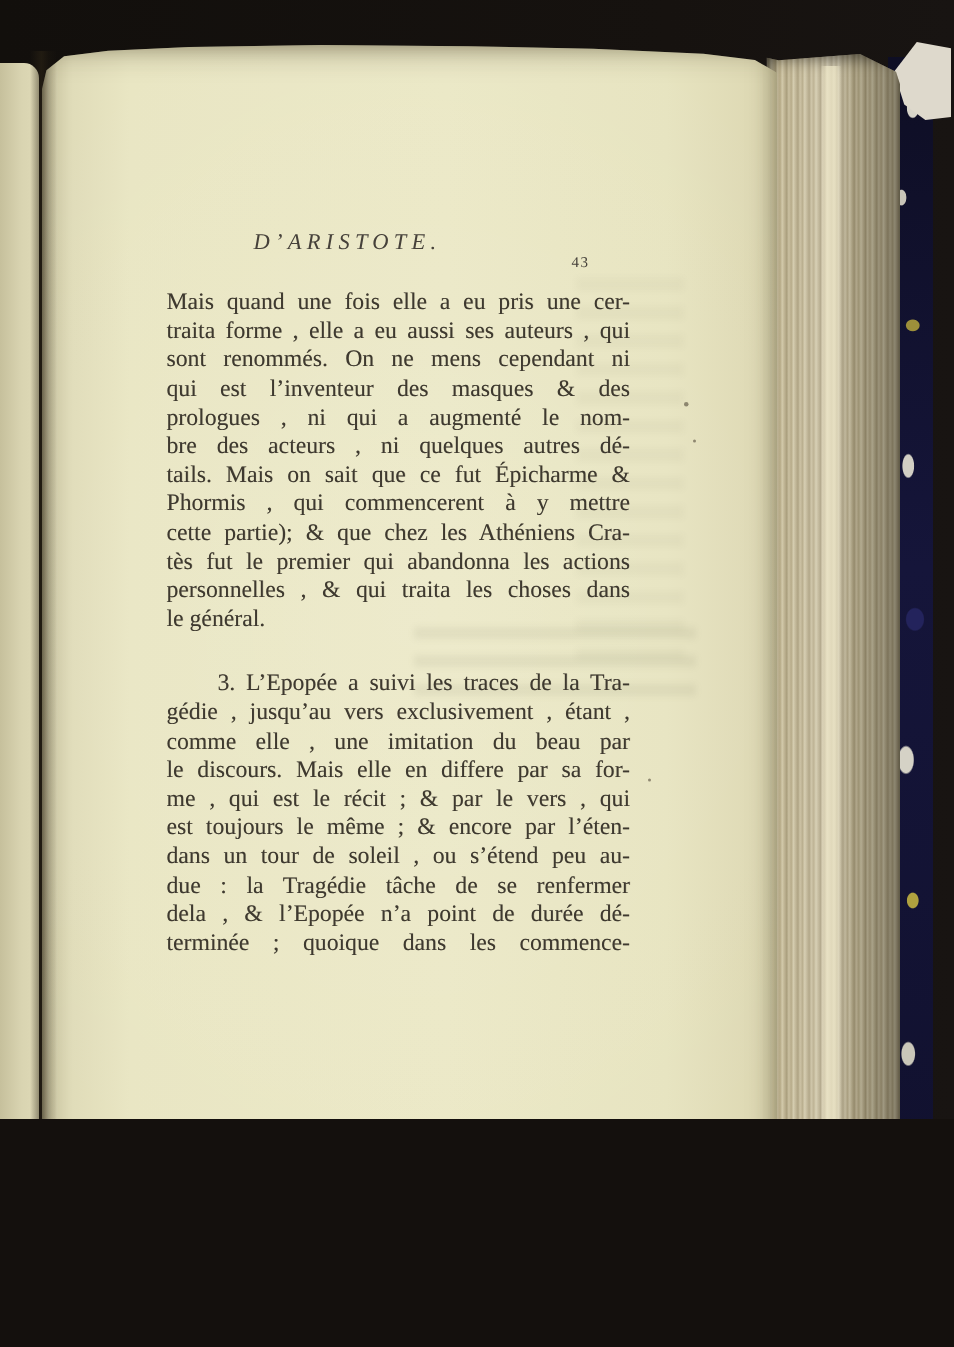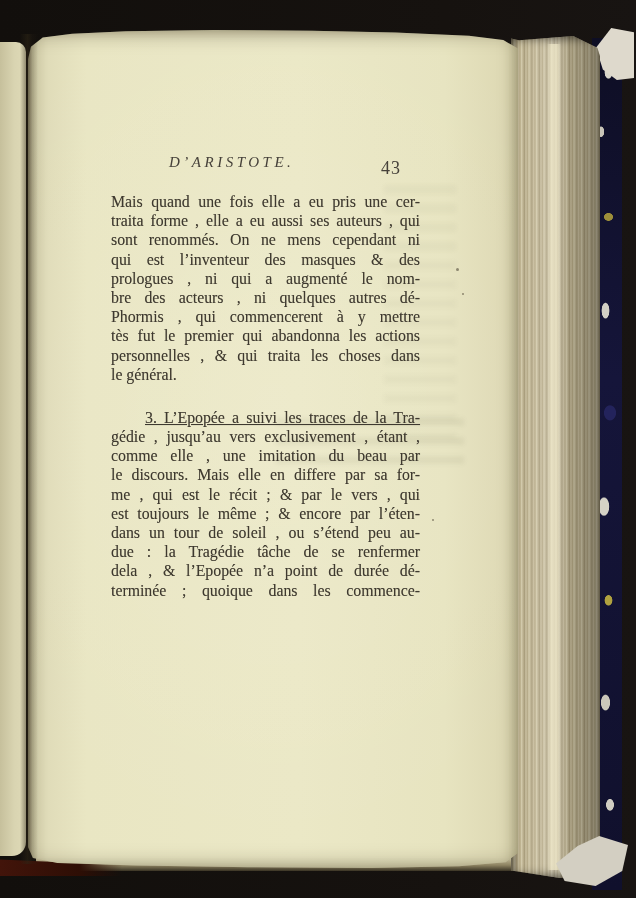--- a/index.html
+++ b/index.html
@@ -4,21 +4,21 @@
 <style>
   html, body {
     margin: 0;
     padding: 0;
     background: #14100d;
     font-family: "Liberation Serif", "DejaVu Serif", serif;
   }
   #stage {
     position: relative;
     width: 636px;
-    height: 898px;
+    height: 746px;
     background: linear-gradient(90deg, #120f0c 0%, #16120f 70%, #181412 100%);
     overflow: hidden;
   }
 
   
   .facing-page {
     position: absolute;
     left: 0; top: 42px;
     width: 26px; height: 814px;
     background: linear-gradient(90deg, #c6c09c 0%, #d9d4b1 55%, #dfdab7 100%);
@@ -132,22 +132,22 @@
   .header-title {
     position: absolute;
     left: 74px; top: 0;
     font-style: italic;
     font-size: 15px;
     letter-spacing: 3.5px;
     white-space: nowrap;
   }
   .header-pagenum {
     position: absolute;
-    left: 286px; top: 4px;
-    font-size: 18px;
+    left: 286px; top: 16px;
+    font-size: 10px;
     letter-spacing: 1px;
   }
 
   
   .textblock {
     position: absolute;
     top: 146px; left: 67px;
     width: 341px;
     color: #3e392f;
     font-size: 15.8px;
@@ -157,21 +157,21 @@
   .para { margin: 16px; }
   .para + .para { margin-top: 24px; }
   .tl {
     text-align: justify;
     text-align-last: justify;
     white-space: nowrap;
     height: 19.2px;
     overflow: visible;
   }
   .tl-last { text-align-last: left; }
-  .tl-indent { padding-left: 34px; text-decoration: underline; }
+  .tl-indent { padding-left: 34px; }
 
   
   .ghost {
     position: absolute;
     filter: blur(2px);
     pointer-events: none;
   }
   .ghost-gap {
     top: 388px; left: 248px;
     width: 188px; height: 54px;
@@ -226,21 +226,23 @@
     </div>
 
     <div class="textblock">
       <div class="para">
         <div class="tl">Mais quand une fois elle a eu pris une cer-</div>
         <div class="tl">traita forme , elle a eu aussi ses auteurs , qui</div>
         <div class="tl">sont renommés.  On ne mens cependant ni</div>
         <div class="tl">qui est l’inventeur des masques &amp; des</div>
         <div class="tl">prologues , ni qui a augmenté le nom-</div>
         <div class="tl">bre des acteurs , ni quelques autres dé-</div>
+        <div class="tl">tails. Mais on sait que ce fut Épicharme &amp;</div>
         <div class="tl">Phormis , qui commencerent à y mettre</div>
+        <div class="tl">cette partie); &amp; que chez les Athéniens Cra-</div>
         <div class="tl">tès fut le premier qui abandonna les actions</div>
         <div class="tl">personnelles ,  &amp; qui traita les choses dans</div>
         <div class="tl tl-last">le général.</div>
       </div>
       <div class="para">
         <div class="tl tl-indent">3. L’Epopée a suivi les traces de la Tra-</div>
         <div class="tl">gédie , jusqu’au vers exclusivement , étant ,</div>
         <div class="tl">comme elle , une imitation du beau par</div>
         <div class="tl">le discours.  Mais elle en differe par sa for-</div>
         <div class="tl">me , qui est le récit ; &amp; par le vers , qui</div>

